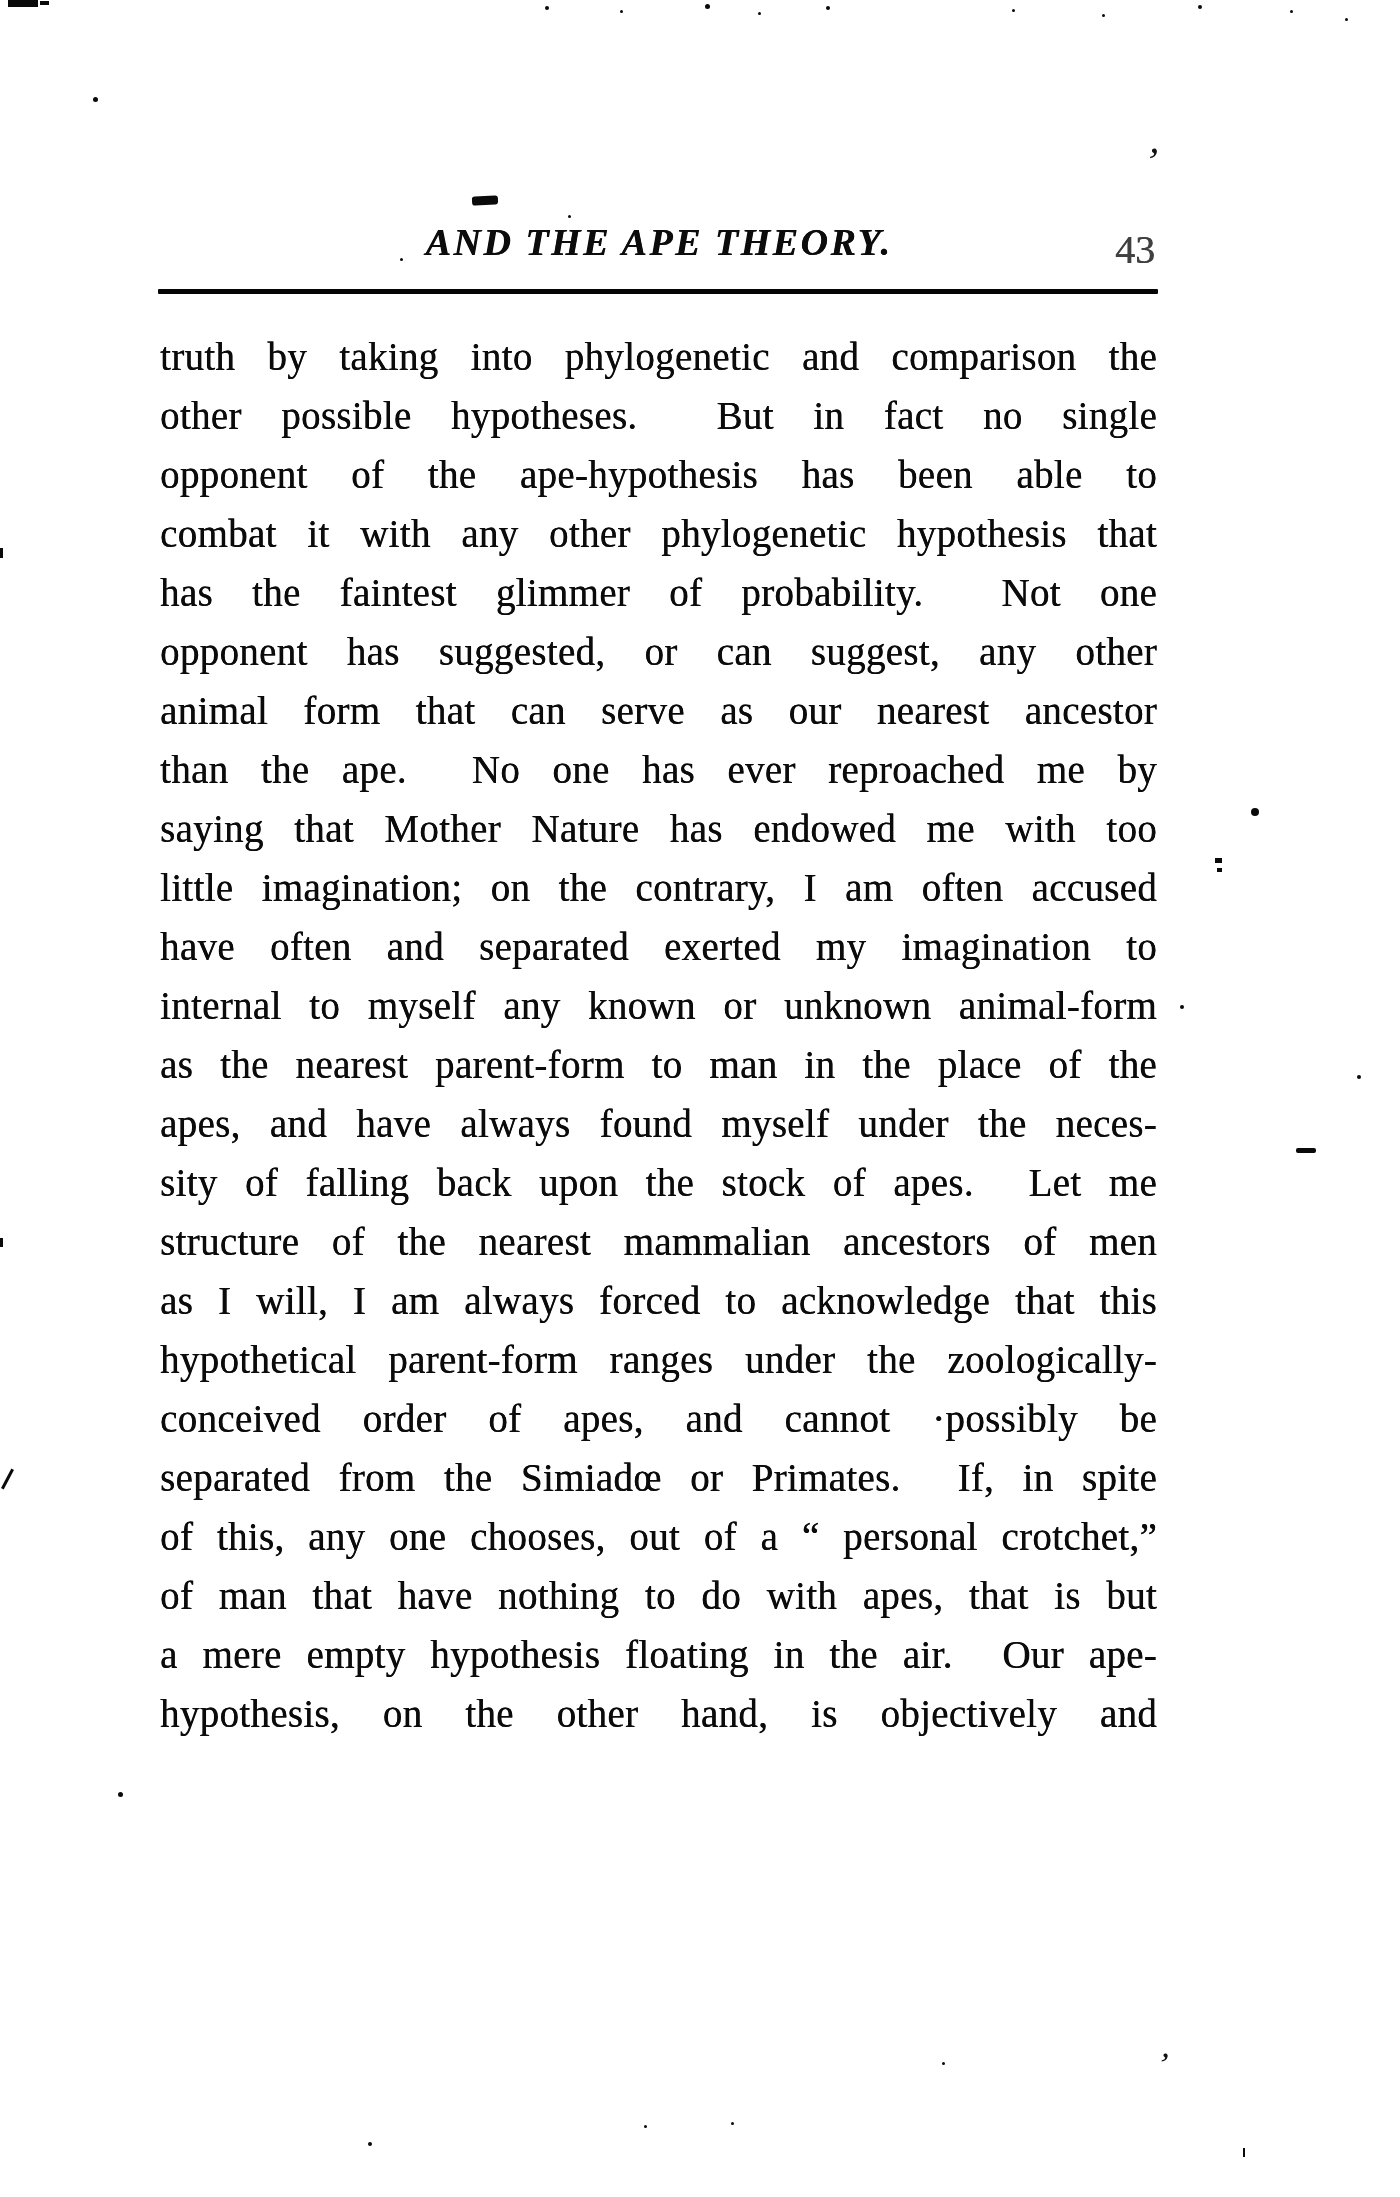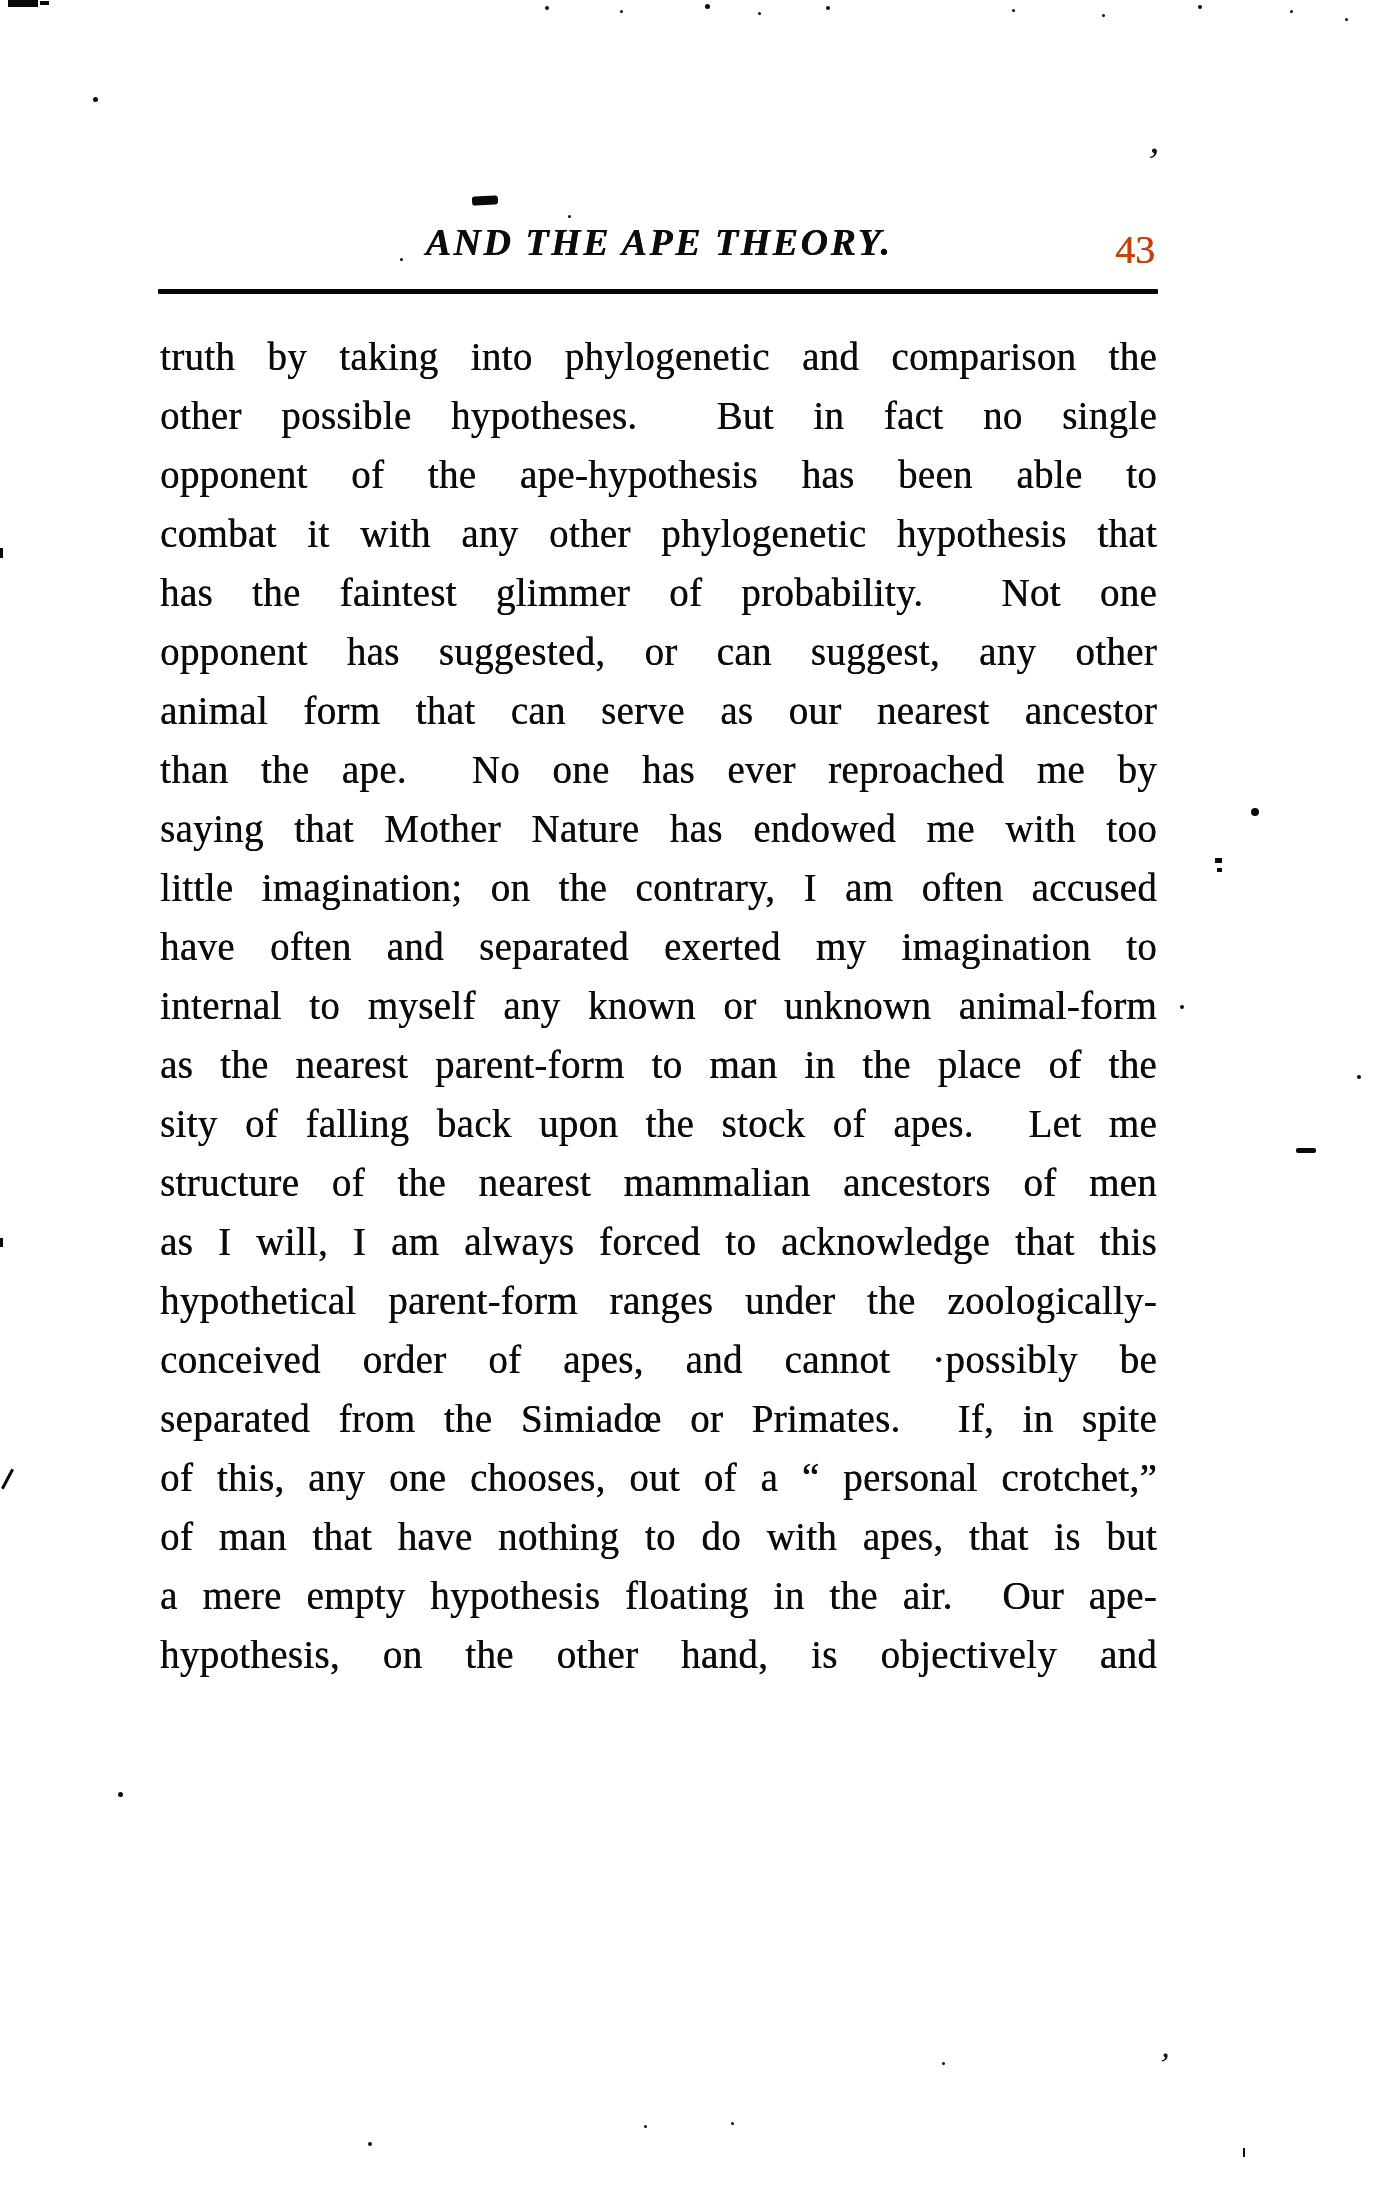--- a/index.html
+++ b/index.html
@@ -20,21 +20,21 @@
     font-size:38px;
     letter-spacing:2.5px;
     color:#0c0c0c;
     text-shadow:0.4px 0 0 currentColor;
   }
   .page-number{
     position:absolute;
     left:1060px;top:226px;width:95px;
     text-align:right;
     font-size:40px;
-    color:#c2410c;
+    color:#404040;
     text-shadow:0.4px 0 0 currentColor;
   }
   .head-rule{
     position:absolute;
     left:158px;top:289px;width:1000px;height:5px;
     background:#050505;
     border-radius:1px;
   }
   .body-text{
     position:absolute;
@@ -71,20 +71,21 @@
       <div class="text-line" style="">combat it with any other phylogenetic hypothesis that</div>
       <div class="text-line" style="">has the faintest glimmer of probability.&nbsp; Not one</div>
       <div class="text-line" style="">opponent has suggested, or can suggest, any other</div>
       <div class="text-line" style="">animal form that can serve as our nearest ancestor</div>
       <div class="text-line" style="">than the ape.&nbsp; No one has ever reproached me by</div>
       <div class="text-line" style="">saying that Mother Nature has endowed me with too</div>
       <div class="text-line" style="">little imagination; on the contrary, I am often accused</div>
       <div class="text-line" style="">have often and separated exerted my imagination to</div>
       <div class="text-line" style="">internal to myself any known or unknown animal-form</div>
       <div class="text-line" style="">as the nearest parent-form to man in the place of the</div>
+      <div class="text-line" style="">apes, and have always found myself under the neces-</div>
       <div class="text-line" style="">sity of falling back upon the stock of apes.&nbsp; Let me</div>
       <div class="text-line" style="">structure of the nearest mammalian ancestors of men</div>
       <div class="text-line" style="">as I will, I am always forced to acknowledge that this</div>
       <div class="text-line" style="">hypothetical parent-form ranges under the zoologically-</div>
       <div class="text-line" style="">conceived order of apes, and cannot ·possibly be</div>
       <div class="text-line" style="">separated from the Simiadœ or Primates.&nbsp; If, in spite</div>
       <div class="text-line" style="">of this, any one chooses, out of a “ personal crotchet,”</div>
       <div class="text-line" style="">of man that have nothing to do with apes, that is but</div>
       <div class="text-line" style="">a mere empty hypothesis floating in the air.&nbsp; Our ape-</div>
       <div class="text-line" style="">hypothesis, on the other hand, is objectively and</div>

